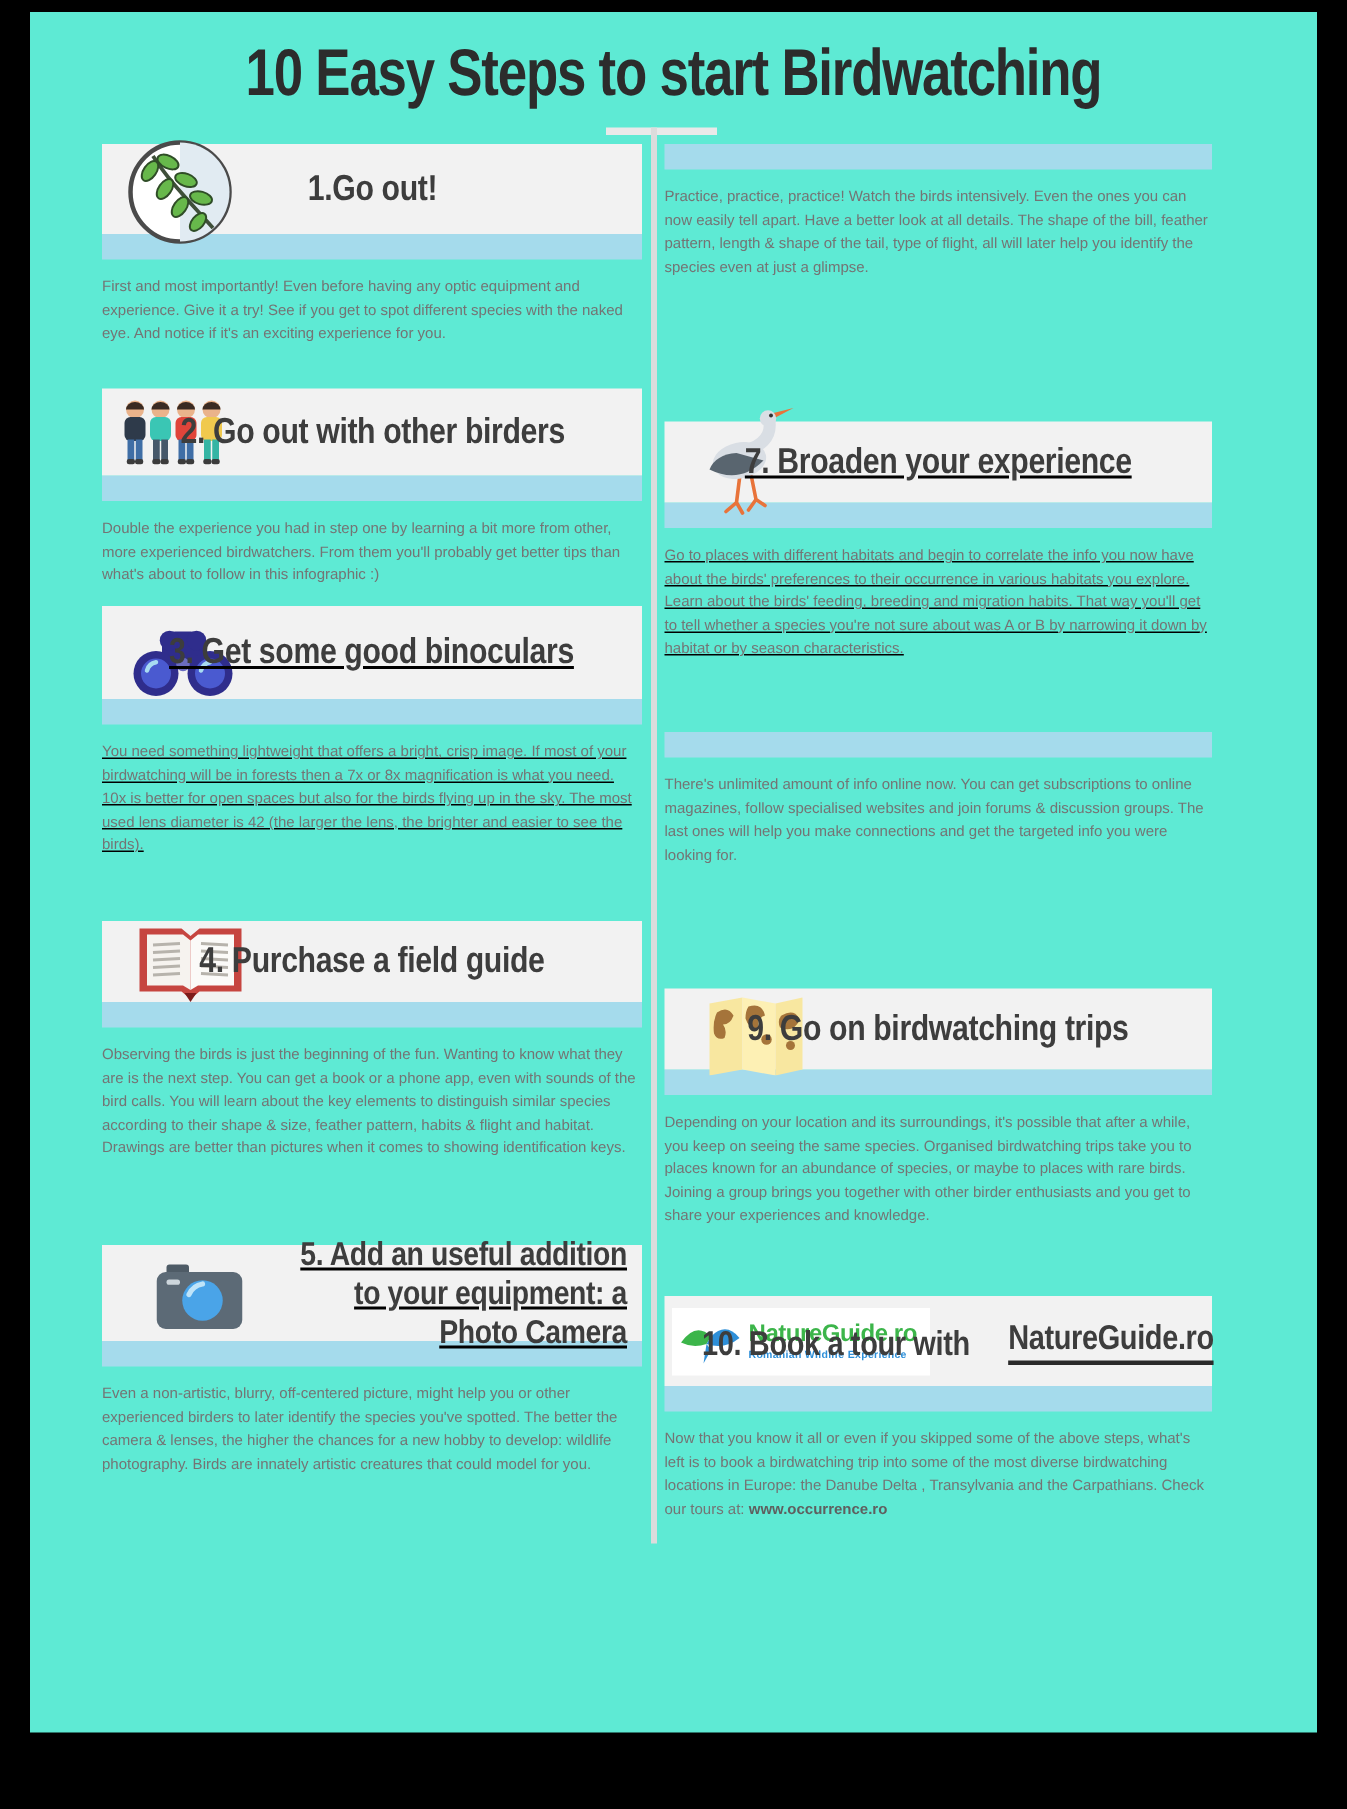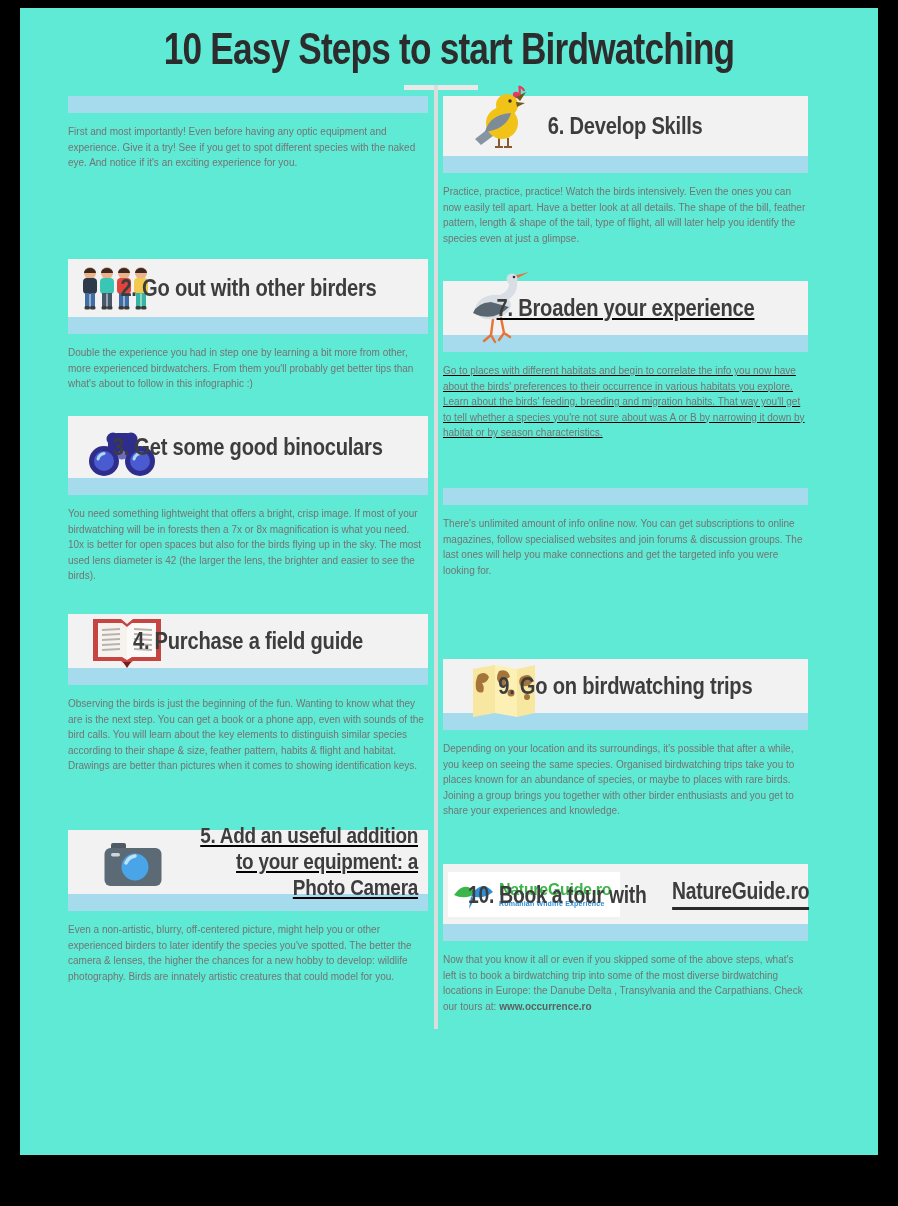--- a/index.html
+++ b/index.html
@@ -32,21 +32,21 @@
     transform:scaleX(.84);white-space:nowrap;
   }
   .step-body{
     margin:11px 0 0 0;font-size:10px;line-height:1.55;color:#747474;
   }
   .icon{position:absolute;}
 
   
   #s1{top:88px;}  #s1 .step-header{height:60px;}
   #s2{top:251px;} #s2 .step-header{height:58px;}
-  #s3{top:408px;} #s3 .step-header{height:62px;}
+  #s3{top:396px;text-decoration:underline;} #s3 .step-header{height:62px;}
   #s4{top:606px;} #s4 .step-header{height:54px;}
   #s5{top:822px;} #s5 .step-header{height:64px;justify-content:flex-end;padding-right:10px;box-sizing:border-box;text-decoration:underline;}
   #s6{top:88px;}  #s6 .step-header{height:60px;}
   #s7{top:273px;text-decoration:underline;} #s7 .step-header{height:54px;}
   #s8{top:480px;} #s8 .step-header{height:52px;}
   #s9{top:651px;} #s9 .step-header{height:54px;align-items:center;}
   #s10{top:856px;}#s10 .step-header{height:60px;justify-content:flex-end;padding-right:8px;box-sizing:border-box;flex-direction:column;align-items:flex-end;}
 
   #s5 .step-title{
     white-space:normal;text-align:right;max-width:272px;font-size:22px;
@@ -71,20 +71,37 @@
 </head>
 <body>
 
 <div class="page">
 
   <div class="main-title">10 Easy Steps to start Birdwatching</div>
   <div class="divider-tick"></div>
   <div class="divider-line"></div>
 
   <div class="step col-l" id="s1">
+    <div class="step-header">
+      <svg class="icon" style="left:14px;top:-6px" width="76" height="76" viewBox="0 0 76 76">
+        <circle cx="38" cy="38" r="33" fill="#ffffff" stroke="#4a4a4a" stroke-width="3"></circle>
+        <path d="M38,5 a33,33 0 0 1 0,66 z" fill="#e1ebf2"></path>
+        <path d="M20,14 C30,30 44,44 60,62" stroke="#3f4f3a" stroke-width="2.5" fill="none"></path>
+        <g fill="#67b84b" stroke="#2f4d27" stroke-width="1.3">
+          <ellipse cx="18" cy="24" rx="7.5" ry="4.2" transform="rotate(-55 18 24)"></ellipse>
+          <ellipse cx="30" cy="18" rx="7.5" ry="4.2" transform="rotate(25 30 18)"></ellipse>
+          <ellipse cx="28" cy="36" rx="7.5" ry="4.2" transform="rotate(-55 28 36)"></ellipse>
+          <ellipse cx="42" cy="30" rx="7.5" ry="4.2" transform="rotate(20 42 30)"></ellipse>
+          <ellipse cx="38" cy="48" rx="7.5" ry="4.2" transform="rotate(-55 38 48)"></ellipse>
+          <ellipse cx="52" cy="42" rx="7.5" ry="4.2" transform="rotate(15 52 42)"></ellipse>
+          <ellipse cx="50" cy="58" rx="7" ry="4" transform="rotate(-50 50 58)"></ellipse>
+        </g>
+      </svg>
+      <div class="step-title">1.Go out!</div>
+    </div>
     <div class="step-bar"></div>
     <p class="step-body">First and most importantly! Even before having any optic equipment and experience. Give it a try! See if you get to spot different species with the naked eye. And notice if it's an exciting experience for you.</p>
   </div>
 
   <div class="step col-l" id="s2">
     <div class="step-header">
       <svg class="icon" style="left:14px;top:4px" width="68" height="50" viewBox="0 0 68 48">
         <g>
           <g transform="translate(0,0)">
             <circle cx="8" cy="9" r="6" fill="#eab38b"></circle>
@@ -185,36 +202,20 @@
         <path d="M22,21 a12,12 0 0 1 9,-7" stroke="#bfe4f9" stroke-width="3.5" fill="none" stroke-linecap="round"></path>
         <rect x="7" y="11" width="9" height="3.5" rx="1.7" fill="#cdd6dc"></rect>
       </svg>
       <div class="step-title">5. Add an useful addition to your equipment: a Photo Camera</div>
     </div>
     <div class="step-bar"></div>
     <p class="step-body">Even a non-artistic, blurry, off-centered picture, might help you or other experienced birders to later identify the species you've spotted. The better the camera &amp; lenses, the higher the chances for a new hobby to develop: wildlife photography. Birds are innately artistic creatures that could model for you.</p>
   </div>
 
   <div class="step col-r" id="s6">
-    <div class="step-header">
-      <svg class="icon" style="left:28px;top:-12px" width="58" height="68" viewBox="0 0 58 66">
-        <circle cx="45" cy="10" r="3.2" fill="#e8365c"></circle>
-        <rect x="47.6" y="1.5" width="2.2" height="8.5" fill="#e8365c"></rect>
-        <path d="M47.6,1.5 q4.5,1 5.5,4.5" stroke="#e8365c" stroke-width="2.2" fill="none"></path>
-        <path d="M4,54 L22,40 L26,48 L10,60 z" fill="#8795a2"></path>
-        <path d="M28,53 v9 m-4,0 h8 M37,53 v9 m-4,0 h8" stroke="#8a5a2a" stroke-width="2" fill="none"></path>
-        <ellipse cx="31" cy="38" rx="16" ry="16" fill="#f1c319"></ellipse>
-        <circle cx="36" cy="20" r="11" fill="#f1c319"></circle>
-        <path d="M45,12 l10,-5 -6,9 z" fill="#6b5a1a"></path>
-        <path d="M45,17 l9,1 -8,4 z" fill="#6b5a1a"></path>
-        <circle cx="39" cy="16" r="1.7" fill="#2f2f2f"></circle>
-        <path d="M14,47 Q18,30 40,28 Q36,44 14,47 z" fill="#7d8b99"></path>
-      </svg>
-      <div class="step-title">6. Develop Skills</div>
-    </div>
     <div class="step-bar"></div>
     <p class="step-body">Practice, practice, practice! Watch the birds intensively. Even the ones you can now easily tell apart. Have a better look at all details. The shape of the bill, feather pattern, length &amp; shape of the tail, type of flight, all will later help you identify the species even at just a glimpse.</p>
   </div>
 
   <div class="step col-r" id="s7">
     <div class="step-header">
       <svg class="icon" style="left:26px;top:-12px" width="62" height="82" viewBox="0 0 62 82">
         <path d="M24,50 l-2,16 m0,0 l-7,6 m7,-6 l4,7 M32,49 l3,15 m0,0 l-5,7 m5,-7 l6,4" stroke="#e8733a" stroke-width="2.4" fill="none" stroke-linecap="round"></path>
         <path d="M40,8 L60,3 L41,13 z" fill="#e8733a"></path>
         <path d="M24,32 Q46,28 44,12" stroke="#d9dee4" stroke-width="8" fill="none" stroke-linecap="round"></path>

